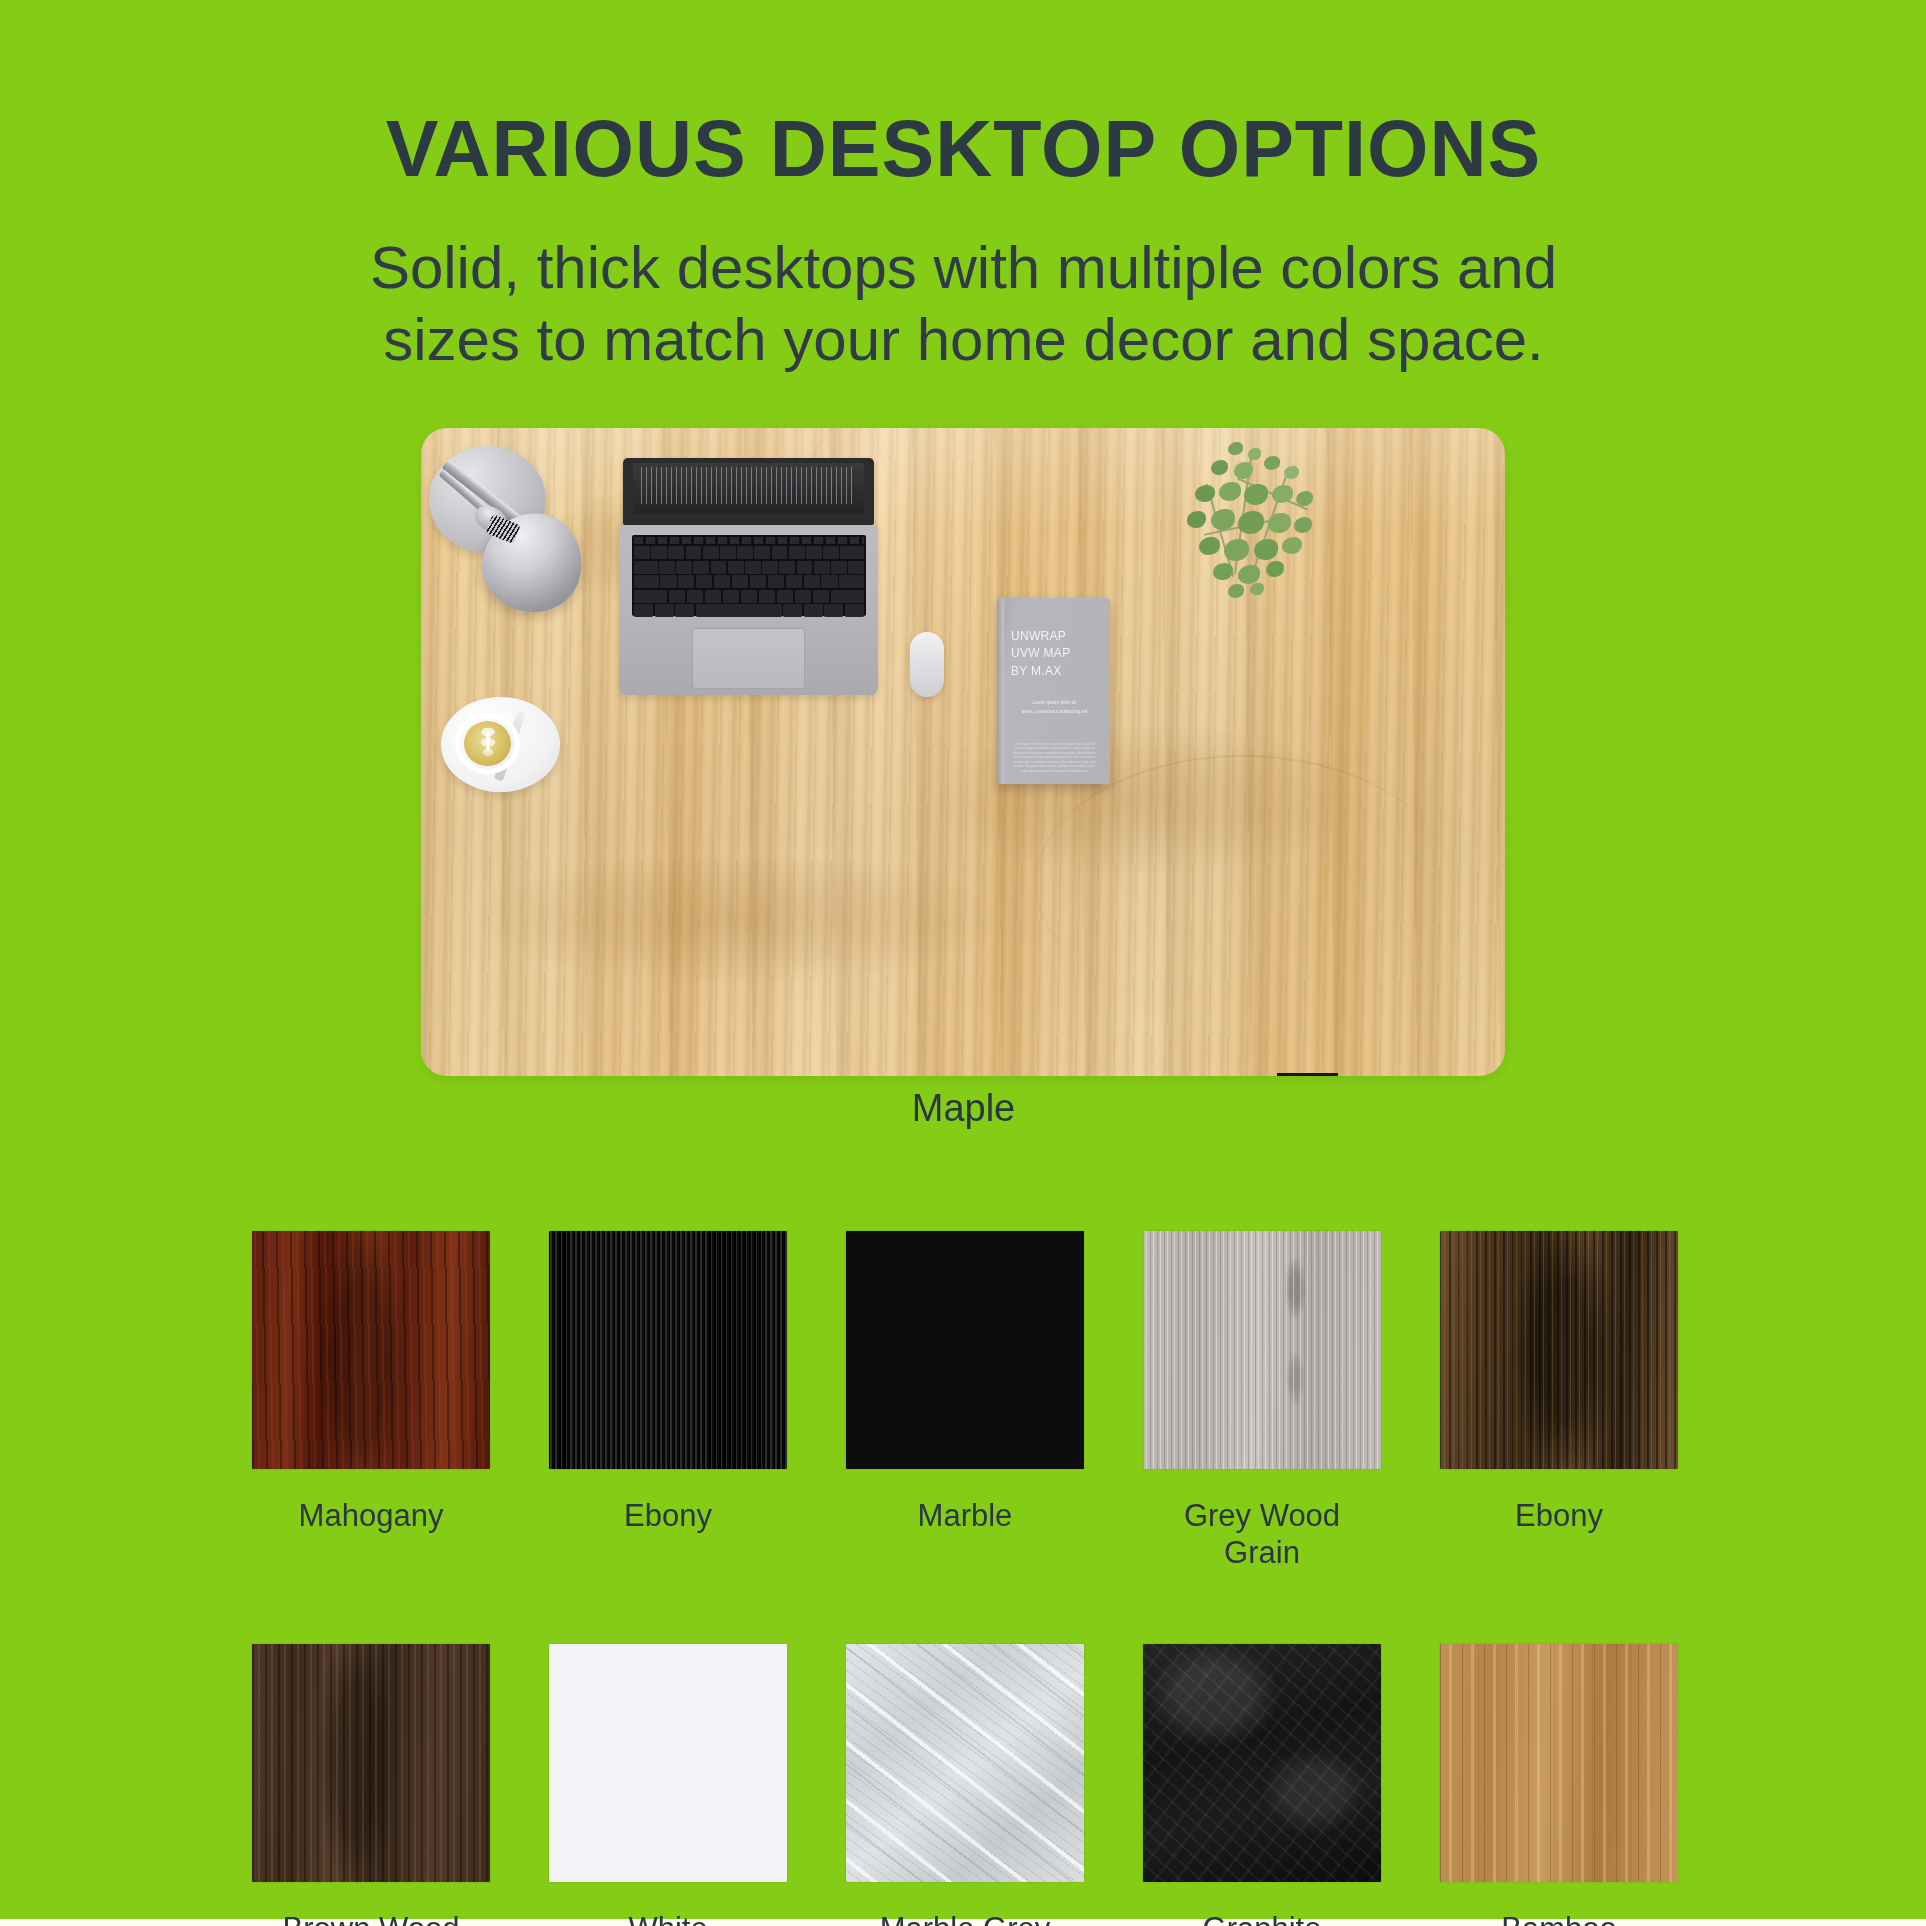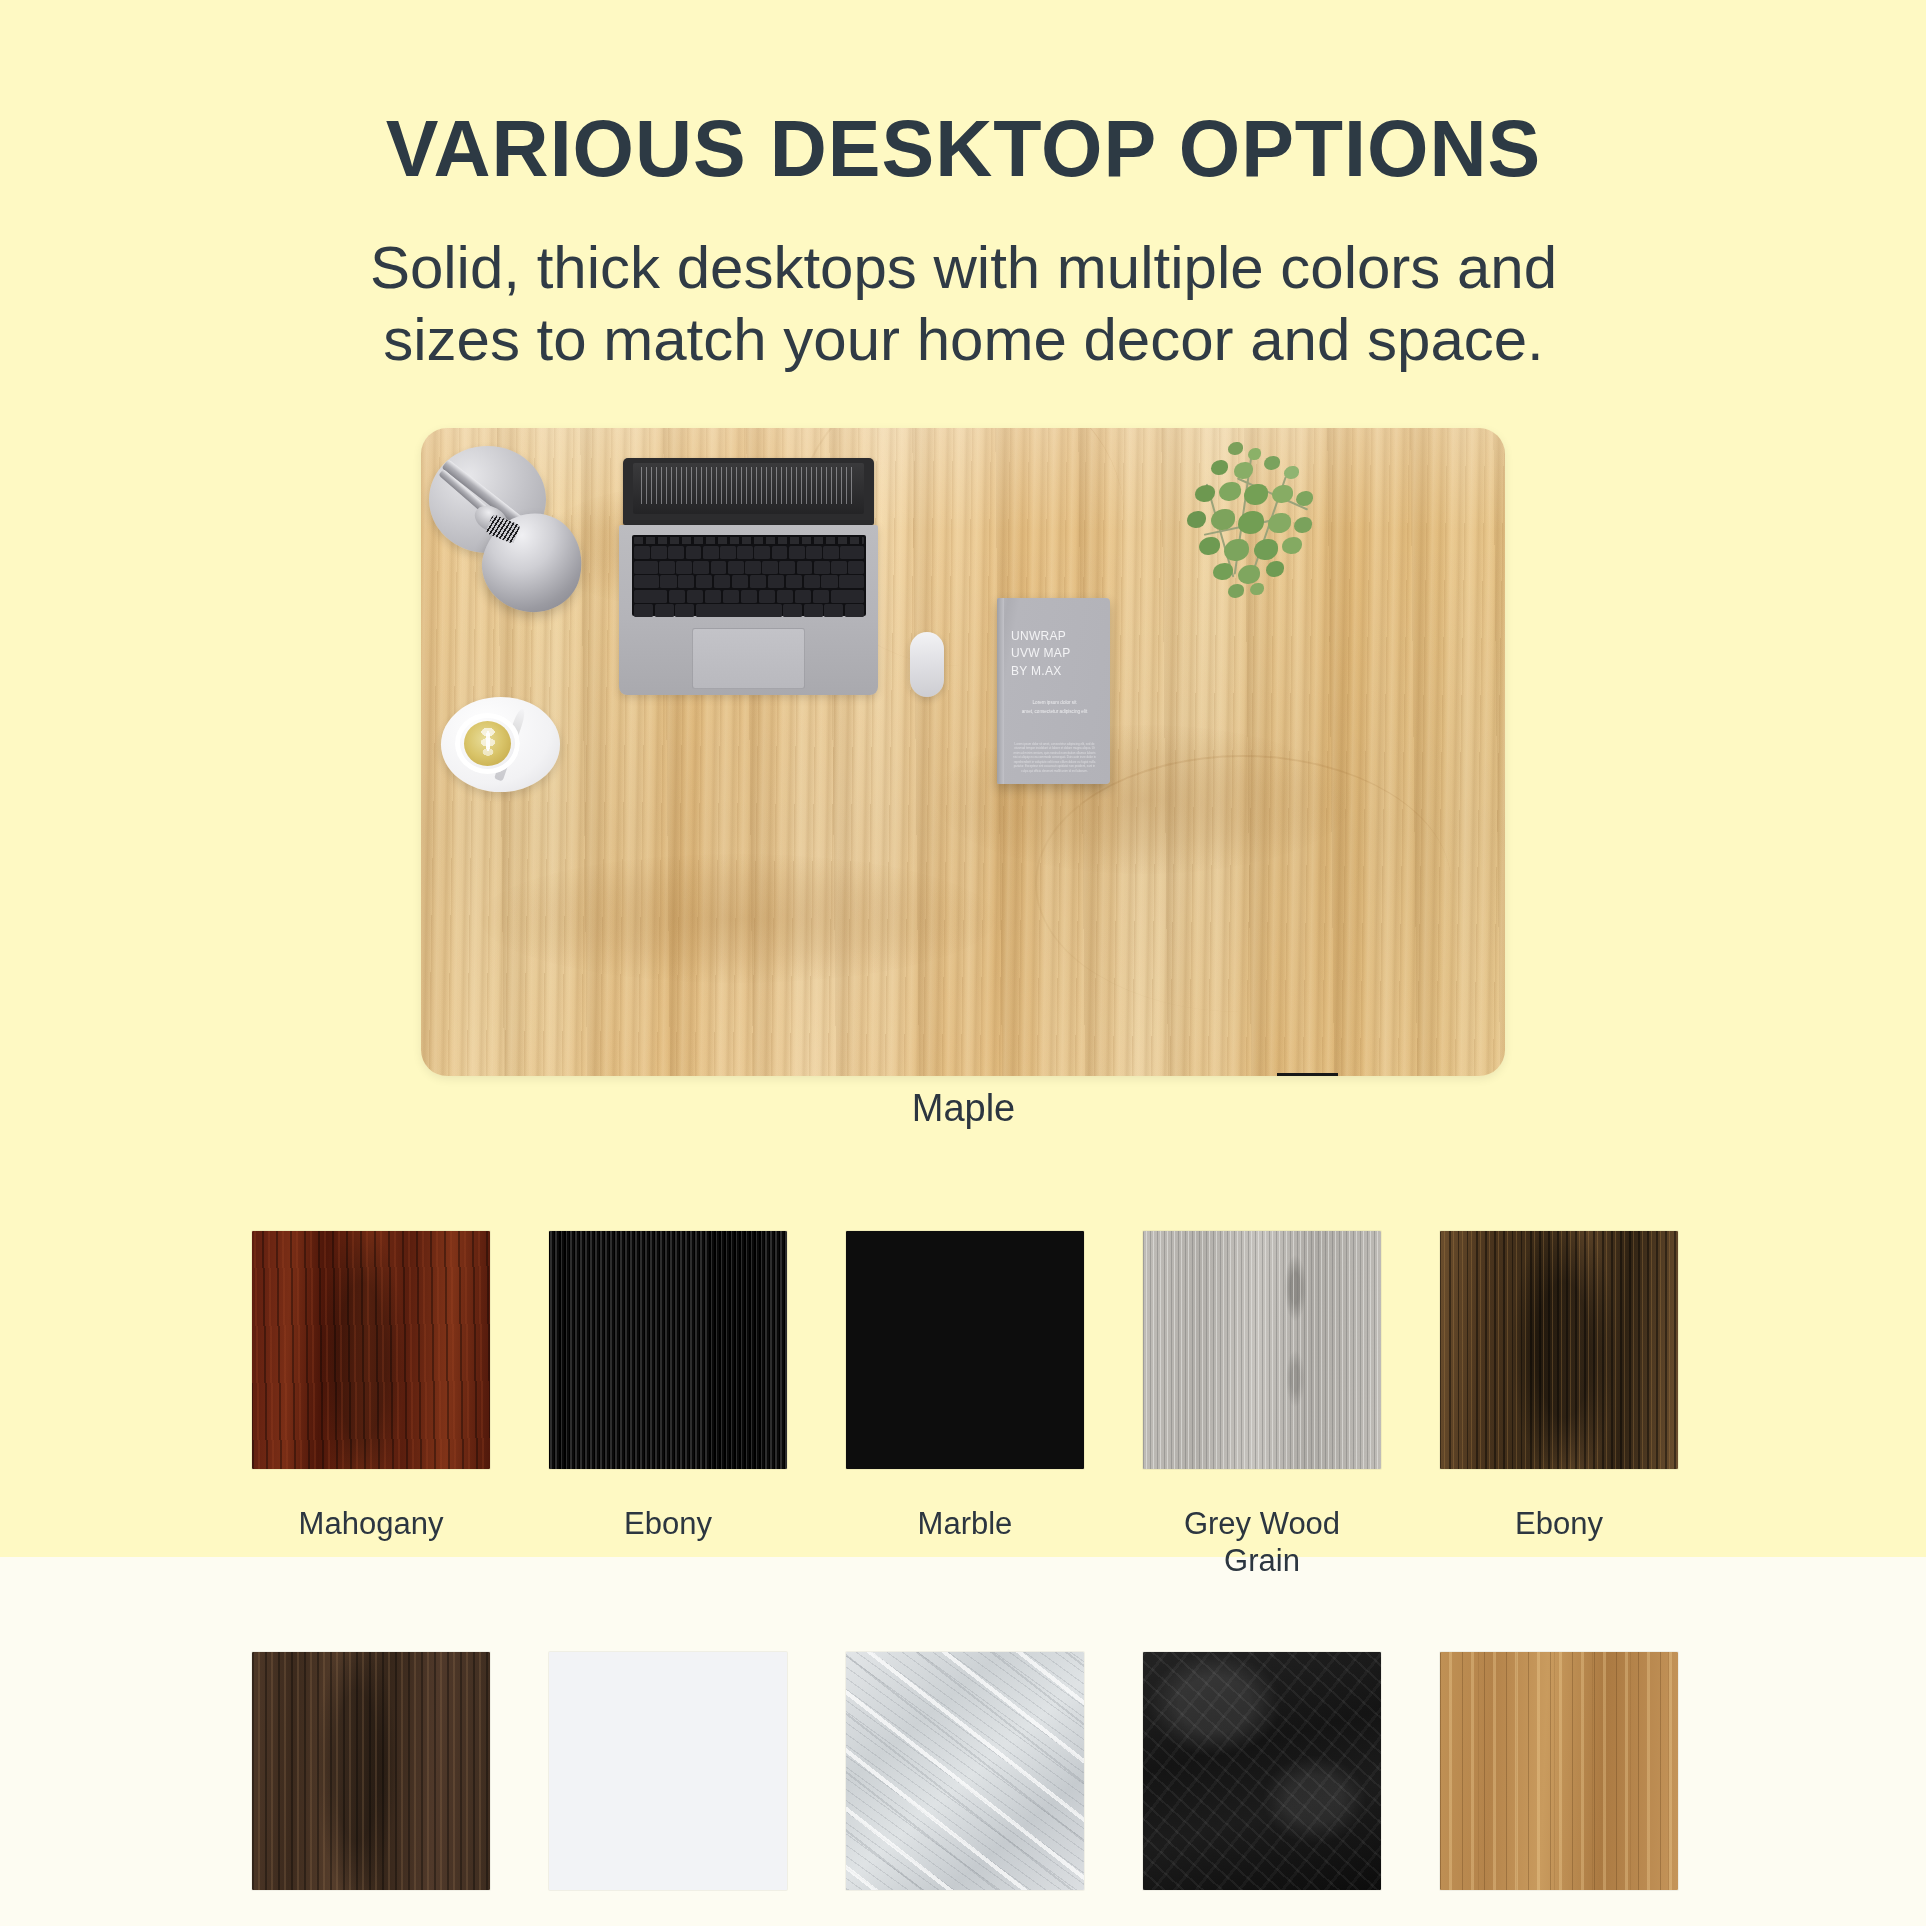--- a/index.html
+++ b/index.html
@@ -2,21 +2,21 @@
 <html><head>
 <meta charset="utf-8">
 <style>
   * { box-sizing: border-box; margin: 0; padding: 0; }
   html, body {
     width: 1927px; height: 1927px;
     background: #fdfcf2;
     font-family: "Liberation Sans", sans-serif;
     overflow: hidden;
   }
-  .page { position: relative; width: 1927px; height: 1557px; background: #fef9c3; }
+  .page { position: relative; width: 1927px; height: 1919px; background: #84cc16; }
 
   
   .header { position: absolute; top: 109px; left: 0; width: 100%; text-align: center; }
   .title {
     font-size: 79px; font-weight: 700; letter-spacing: 1px;
     color: #2d3a44; line-height: 1.0;
   }
   .subtitle {
     margin-top: 44px;
     font-size: 60px; font-weight: 400; color: #303b45; line-height: 1.2;
@@ -213,21 +213,21 @@
     width: 1426px;
     display: grid; grid-template-columns: repeat(5, 238px);
     column-gap: 59px; row-gap: 73px;
   }
   .swatch-cell { width: 238px; }
   .swatch {
     width: 238px; height: 238px; border-radius: 1px;
     box-shadow: 0 0 0 1px rgba(0,0,0,.05);
   }
   .swatch-label {
-    margin-top: 36px; text-align: center;
+    margin-top: 28px; text-align: center;
     font-size: 31px; color: #2c3640; line-height: 1.2;
   }
 
   
   .sw-mahogany {
     background:
       repeating-linear-gradient(89deg, rgba(0,0,0,.34) 0 2px, rgba(0,0,0,0) 2px 6px,
         rgba(168,74,38,.22) 6px 8px, rgba(0,0,0,0) 8px 14px),
       radial-gradient(ellipse 59px 198px at 46% 55%, rgba(0,0,0,.30) 0 40%, rgba(0,0,0,0) 72%),
       linear-gradient(92deg,#5d1d0f 0%,#7a2e16 16%,#4d1609 30%,#762d15 48%,

